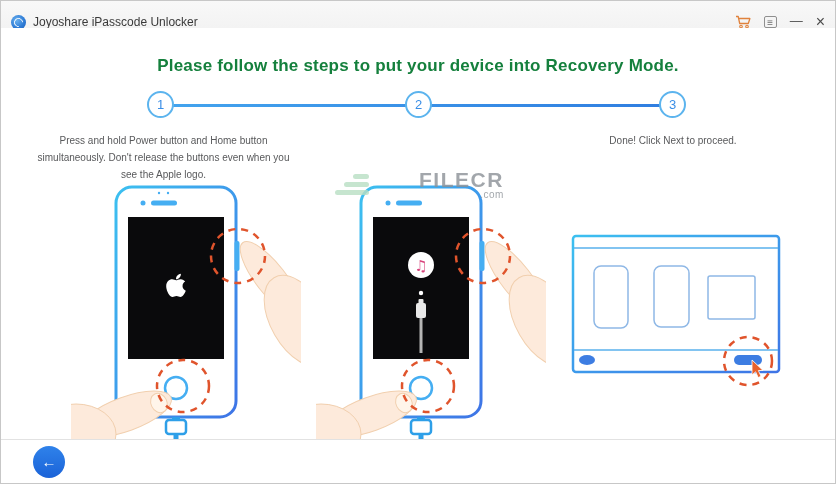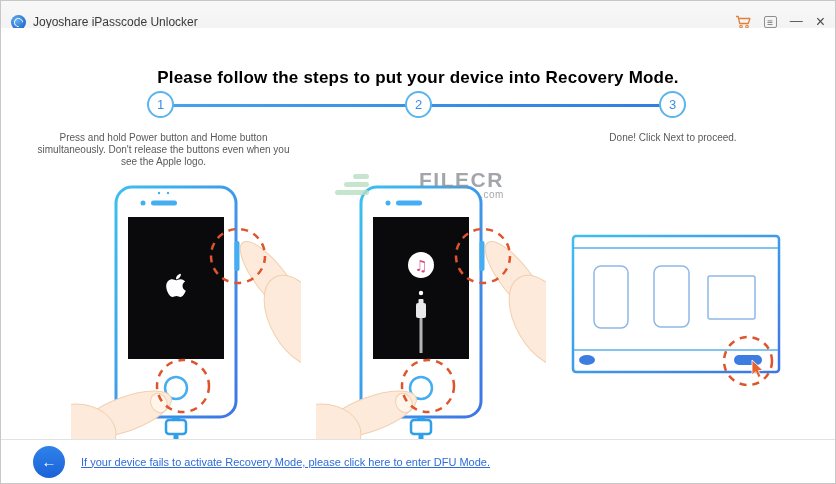--- a/index.html
+++ b/index.html
@@ -18,31 +18,31 @@
   .win-title { font-size:12px; color:#3a3a3a; margin-left:7px; }
   .controls { margin-left:auto; display:flex; align-items:center; gap:13px; }
   .ctl { cursor:default; display:flex; align-items:center; justify-content:center; }
   .menu-box { width:13px; height:12px; border:1px solid #8f8f8f; border-radius:2px;
     font-size:10px; line-height:9px; color:#6d6d6d; text-align:center; }
   .min { font-size:13px; color:#4a4a4a; margin-top:-4px; }
   .close { font-size:16px; color:#4a4a4a; }
 
   
   .content { position:absolute; top:27px; left:0; right:0; bottom:44px; background:#fff; }
-  .heading { text-align:center; margin-top:40px; font-size:17px; font-weight:600;
-    color:#000000; letter-spacing:.2px; }
+  .heading { text-align:center; margin-top:28px; font-size:17px; font-weight:600;
+    color:#15803d; letter-spacing:.2px; }
 
   .progress-line { position:absolute; left:160px; top:76px; width:512px; height:3px;
     background:linear-gradient(90deg,#43a4ee,#2f7de0); }
   .step-circle { position:absolute; top:63px; width:27px; height:27px; border-radius:50%;
     background:#fff; border:2px solid #5cb4ee; color:#3a8ee6; font-size:13px;
     display:flex; align-items:center; justify-content:center; z-index:2; }
   .sc1 { left:146px; } .sc2 { left:404px; } .sc3 { left:658px; }
 
-  .step-desc { position:absolute; top:104px; font-size:10px; line-height:12px;
+  .step-desc { position:absolute; top:104px; font-size:10px; line-height:17px;
     color:#58595b; text-align:center; }
   .sd1 { left:35px;  width:255px; }
   .sd2 { left:283px; width:270px; }
   .sd3 { left:582px; width:180px; }
 
   .illu { position:absolute; }
   .illu1 { left:70px;  top:151px; }
   .illu2 { left:315px; top:151px; }
   .illu3 { left:555px; top:196px; }
 
@@ -205,16 +205,15 @@
         <span class="wm-name">FILECR</span>
         <span class="wm-suffix">.com</span>
       </span>
     </div>
   </div>
 
   <div class="footer">
     <div class="back-btn">
       <span>←</span>
     </div>
-    <a class="dfu-link">If your device fails to activate Recovery Mode, please click here to enter DFU Mode.</a>
   </div>
 
 </div>
 
 </body></html>

